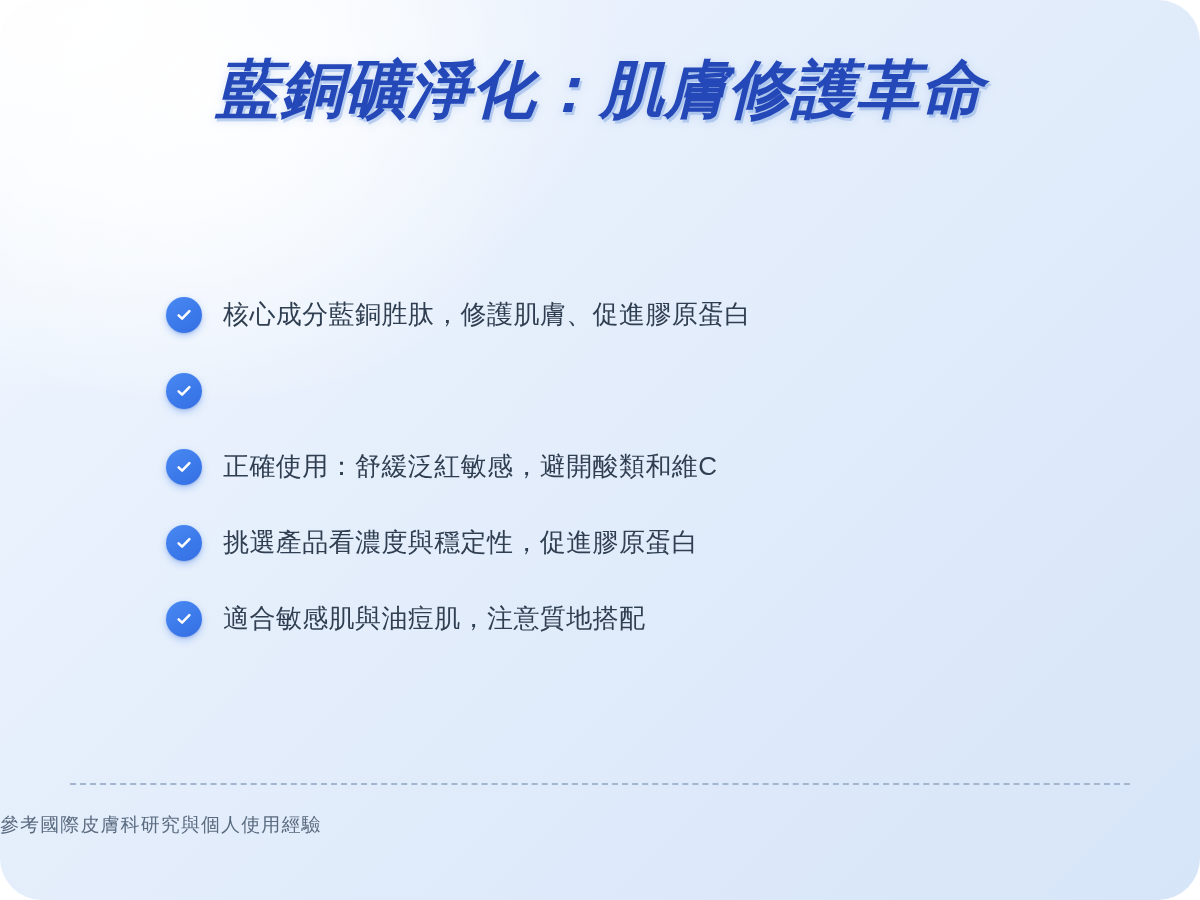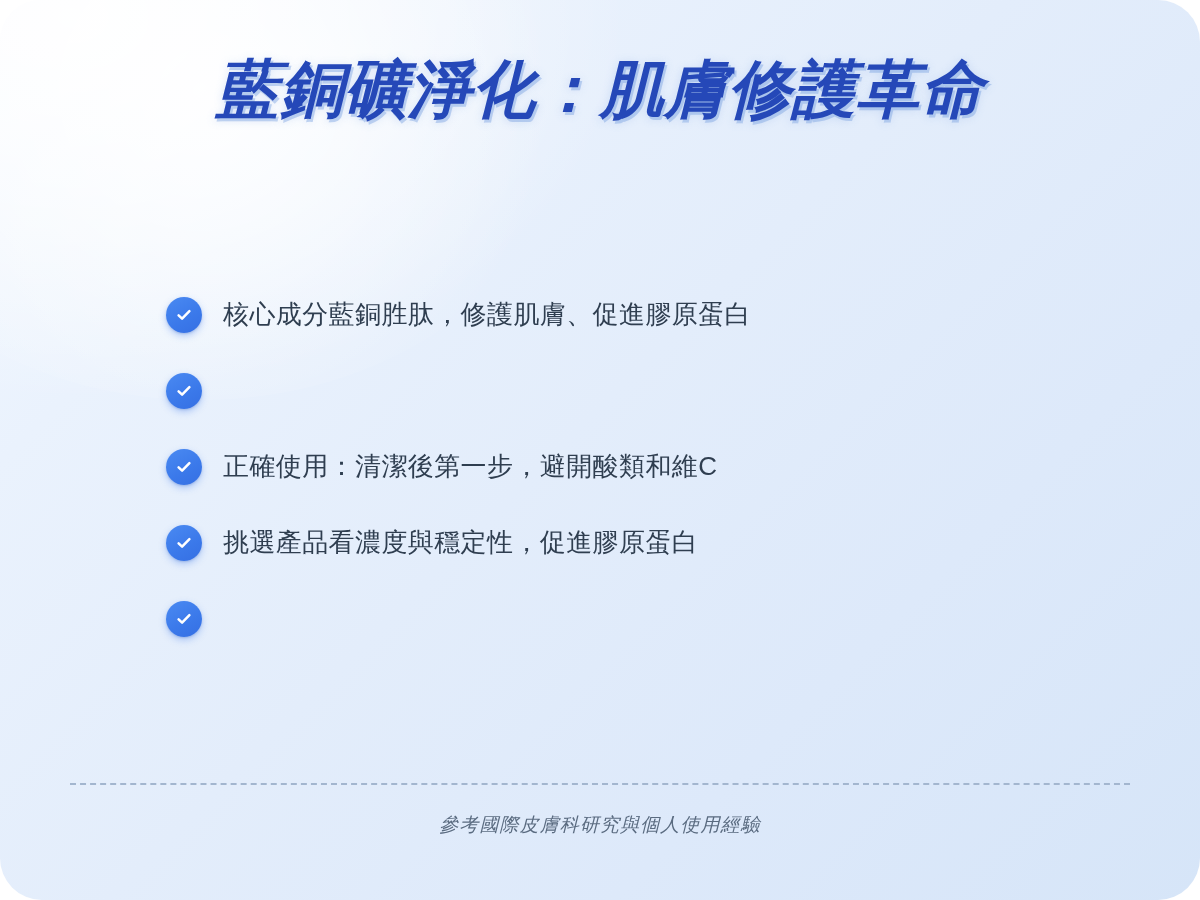--- a/index.html
+++ b/index.html
@@ -126,23 +126,22 @@
     border: 0;
     border-top: 2px dashed #a3b6cf;
   }
 
   
   .footer-note {
     position: absolute;
     left: 0;
     top: 812px;
     width: 1200px;
-    text-align: center;
+    text-align: left;
     font-family: "DejaVu Serif", "Liberation Serif", serif;
-    font-style: italic;
     font-weight: 400;
     font-size: 19px;
     letter-spacing: 1.1px;
     color: #5a6b80;
   }
 </style>
 </head>
 <body>
 
 <div class="slide-card">
@@ -171,38 +170,39 @@
         </svg>
       </span>
     </li>
 
     <li class="bullet-item">
       <span class="check-badge">
         <svg width="18" height="18" viewBox="0 0 18 18" aria-hidden="true">
           <path d="M3.6 9.3 L7.1 12.7 L14.4 5.1" fill="none" stroke="#ffffff" stroke-width="2.5" stroke-linecap="round" stroke-linejoin="round"></path>
         </svg>
       </span>
-      <span class="bullet-text">正確使用：清潔後第一步，避開酸類和維C</span>
+      <span class="bullet-text">正確使用：舒緩泛紅敏感，避開酸類和維C</span>
     </li>
 
     <li class="bullet-item">
       <span class="check-badge">
         <svg width="18" height="18" viewBox="0 0 18 18" aria-hidden="true">
           <path d="M3.6 9.3 L7.1 12.7 L14.4 5.1" fill="none" stroke="#ffffff" stroke-width="2.5" stroke-linecap="round" stroke-linejoin="round"></path>
         </svg>
       </span>
       <span class="bullet-text">挑選產品看濃度與穩定性，促進膠原蛋白</span>
     </li>
 
     <li class="bullet-item">
       <span class="check-badge">
         <svg width="18" height="18" viewBox="0 0 18 18" aria-hidden="true">
           <path d="M3.6 9.3 L7.1 12.7 L14.4 5.1" fill="none" stroke="#ffffff" stroke-width="2.5" stroke-linecap="round" stroke-linejoin="round"></path>
         </svg>
       </span>
+      <span class="bullet-text">適合敏感肌與油痘肌，注意質地搭配</span>
     </li>
 
   </ul>
 
   <hr class="divider">
 
   <div class="footer-note">參考國際皮膚科研究與個人使用經驗</div>
 
 </div>
 

